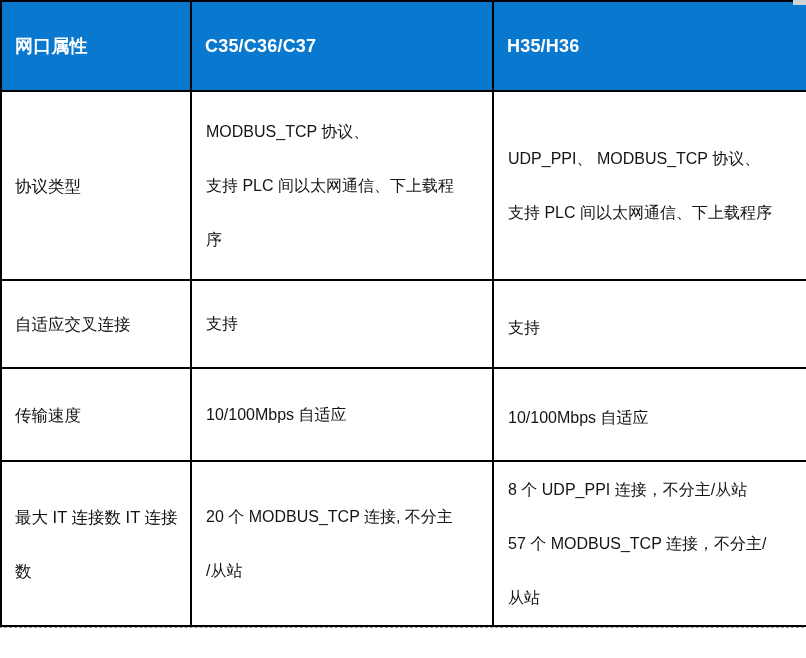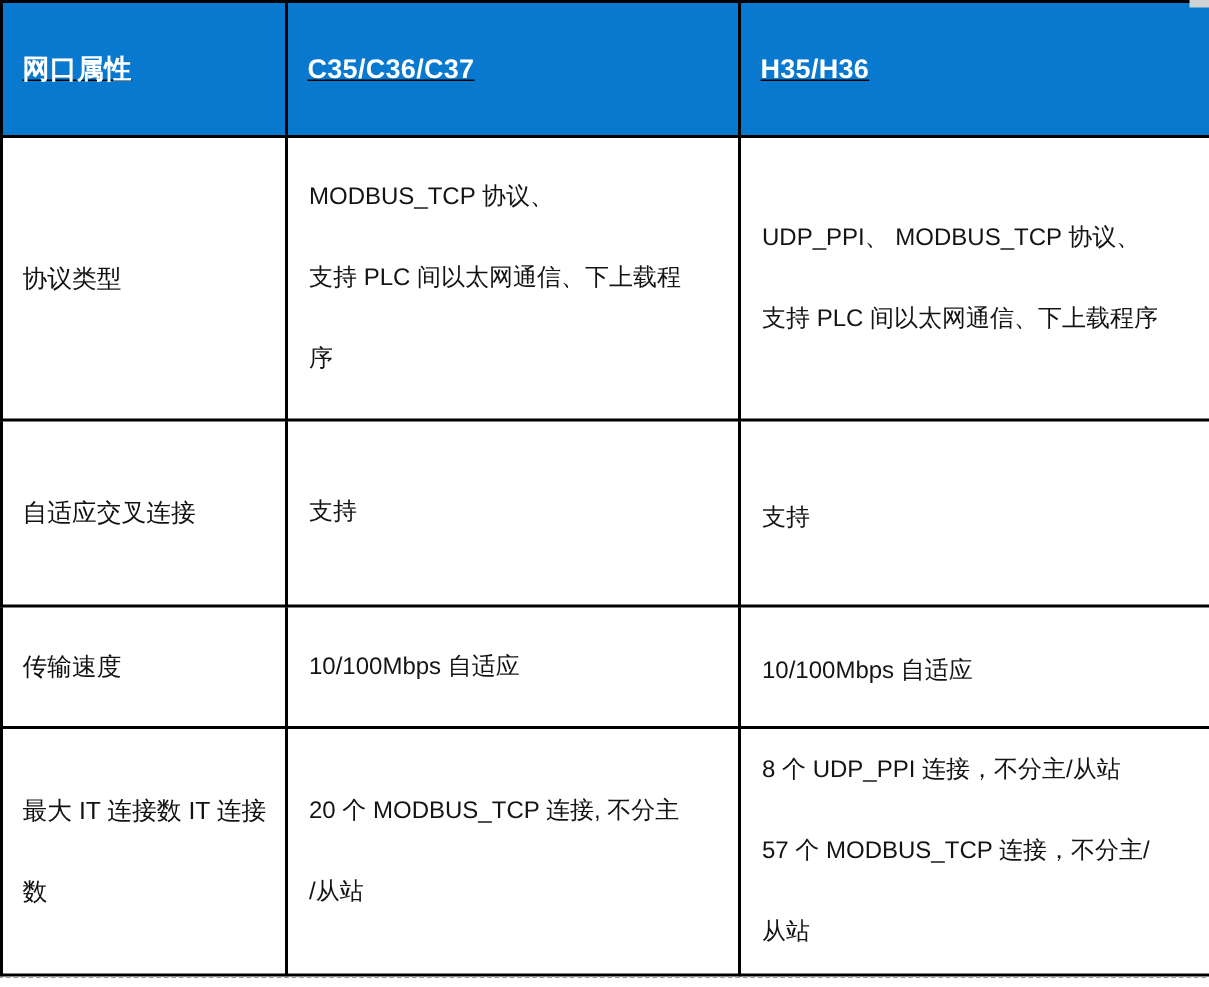--- a/index.html
+++ b/index.html
@@ -28,35 +28,35 @@
 
   table.spec td, table.spec th {
     border: 2px solid #000000;
     vertical-align: middle;
     text-align: left;
     box-sizing: border-box;
     overflow: visible;
   }
 
   
-  tr.hdr { height: 90px; text-decoration: underline; }
+  tr.hdr { height: 90px; }
   tr.hdr th {
     background: #0879cf;
     color: #ffffff;
     font-size: 18px;
     font-weight: bold;
     padding: 0 6px 0 13px;
     letter-spacing: 0.2px;
     white-space: pre;
   }
 
   
   tr.r1 { height: 189px; }
-  tr.r2 { height: 124px; }
-  tr.r3 { height: 81px; }
+  tr.r2 { height: 88px; }
+  tr.r3 { height: 93px; }
   tr.r4 { height: 165px; }
 
   td.cell {
     color: #141414;
     font-size: 16px;
     line-height: 54px;
     padding: 0 4px 0 14px;
     white-space: pre;  
     margin-top: 28px;
   }

